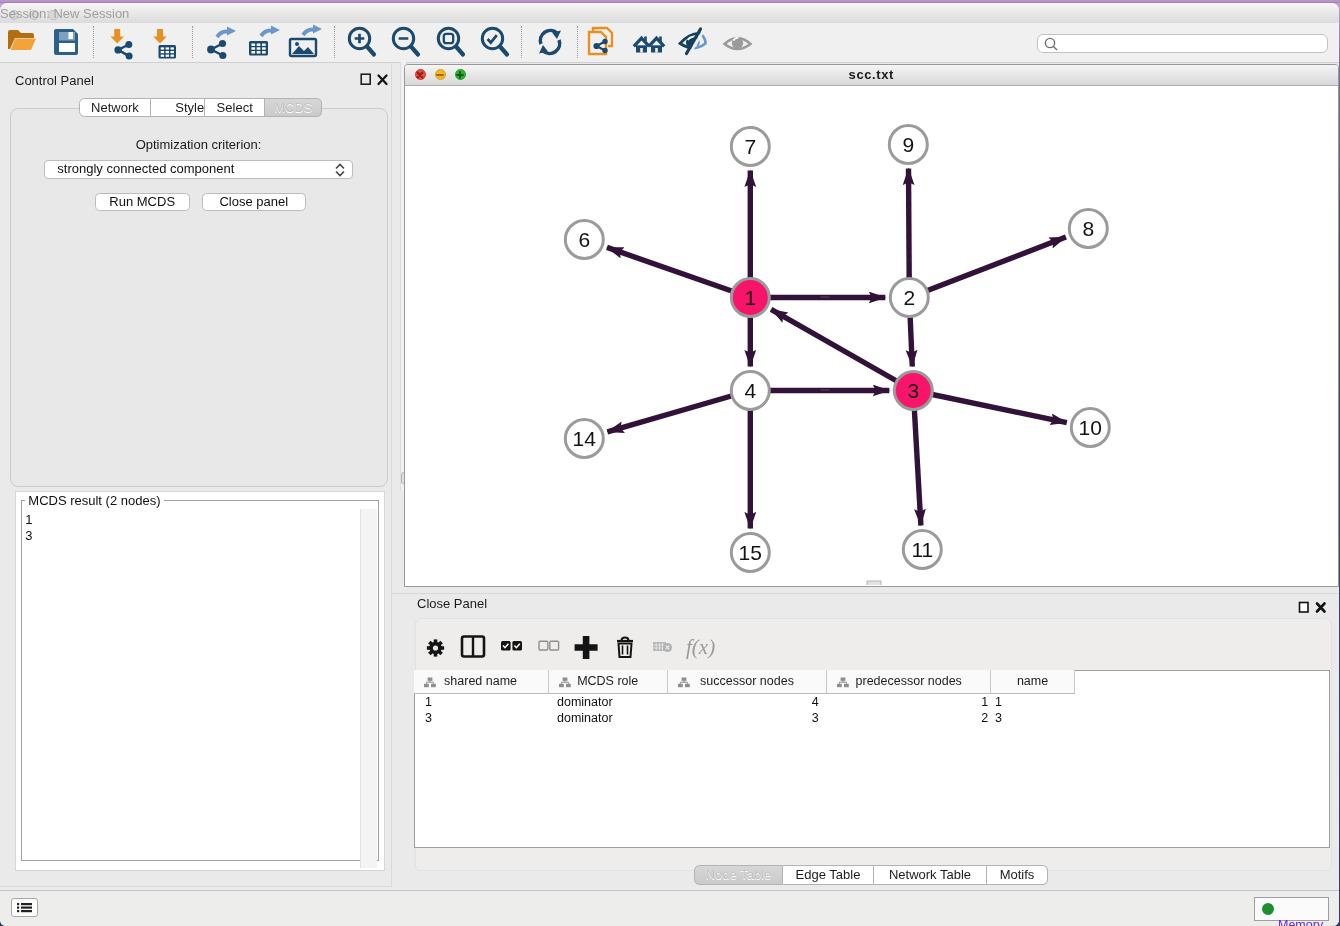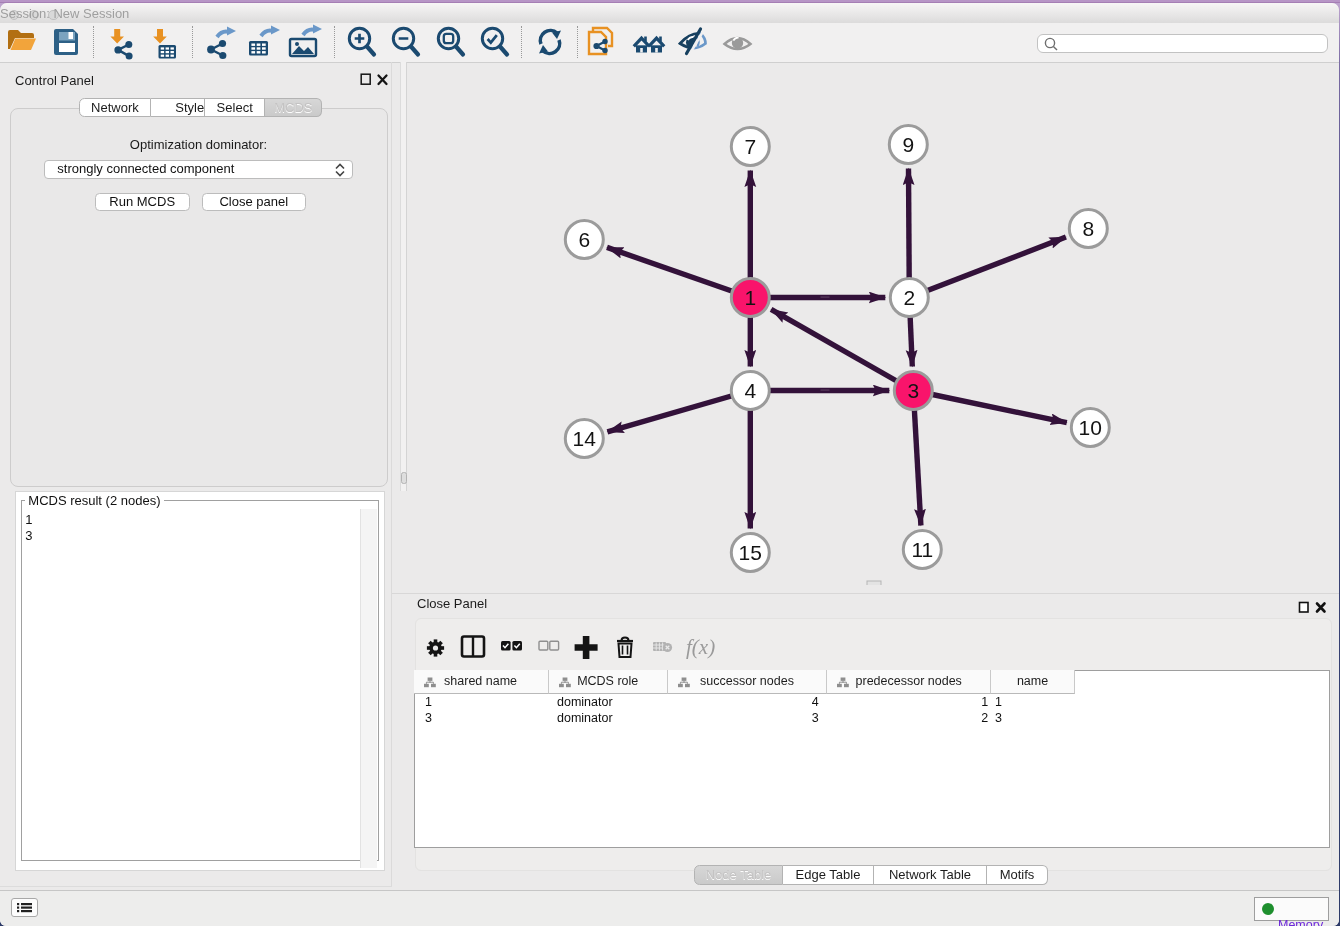--- a/index.html
+++ b/index.html
@@ -253,36 +253,49 @@
     <rect x="1.2" y="1.2" width="9" height="10" fill="none" stroke="#151515" stroke-width="1.5"></rect>
     <path d="M18.5,2.5 l8,8.5 M26.5,2.5 l-8,8.5" stroke="#151515" stroke-width="2.3" stroke-linecap="round"></path>
   </svg>
   <div class="tabrow" style="left:78.7px;top:97.5px;">
     <div class="tab first" style="width:72.5px;">Network</div>
     <div class="tab" style="width:54px;text-align:right;">Style</div>
     <div class="tab" style="width:60px;">Select</div>
     <div class="tab last dis" style="width:57.3px;">MCDS</div>
   </div>
   <div id="cpanel"></div>
-  <div class="abs" style="left:44px;top:137px;width:309px;text-align:center;font-size:13px;color:#1a1a1a;">Optimization dominator:</div>
+  <div class="abs" style="left:44px;top:137px;width:309px;text-align:center;font-size:13px;color:#1a1a1a;">Optimization criterion:</div>
   <div id="combo">strongly connected component<svg width="12" height="14" style="position:absolute;right:6px;top:2px;">
         <path d="M2,5.5 L6,1.5 L10,5.5 M2,8.5 L6,12.5 L10,8.5" fill="none" stroke="#444" stroke-width="1.6"></path>
       </svg></div>
   <div class="btn" style="left:94.8px;top:192.5px;width:94.8px;">Run MCDS</div>
   <div class="btn" style="left:201.8px;top:192.5px;width:104px;">Close panel</div>
   <div id="mcdsbox">
     <fieldset id="mcdsfs">
         <legend>MCDS result (2 nodes)</legend>
       <div style="position:absolute;left:3px;top:4px;font-size:13px;line-height:16px;color:#111;">1<br>3</div>
       <div style="position:absolute;right:1px;top:1px;width:16px;height:359px;background:#f4f4f4;border-left:1px solid #e2e2e2;"></div>
     </fieldset>
   </div>
   <div class="abs" style="left:400.2px;top:62px;width:7.2px;height:428.5px;background:#f2f1f1;border-left:1px solid #dcdcdc;border-right:1px solid #d4d4d4;box-sizing:border-box;"></div>
   <div class="abs" style="left:400.8px;top:471.5px;width:6px;height:12px;background:#dedede;border:1px solid #b3b3b3;border-radius:2.5px;box-sizing:border-box;"></div>
 
+  <div id="netframe">
+    <div id="nettitle">
+      <div class="light" style="left:9.8px;background:#ee493f;border:1px solid #d63a31;"></div>
+      <div class="light" style="left:29.8px;background:#f5b525;border:1px solid #e0a016;"></div>
+      <div class="light" style="left:49.8px;background:#2cb334;border:1px solid #24a02c;"></div>
+      <svg style="position:absolute;left:0;top:0;" width="70" height="20">
+      <path d="M12.5,7.5 l5,5 M17.5,7.5 l-5,5" stroke="#8c2018" stroke-width="1.8" stroke-linecap="round"></path>
+      <path d="M32,10 h6" stroke="#9a6c0e" stroke-width="1.8" stroke-linecap="round"></path>
+      <path d="M52,10 h6 M55,7 v6" stroke="#115c16" stroke-width="1.8" stroke-linecap="round"></path>
+    </svg>
+      <div id="nettitletext">scc.txt</div>
+    </div>
+  </div>
   <svg class="abs" style="left:404.7px;top:84.5px;" width="932" height="500" viewBox="0 0 932 500">
     <defs>
       <marker id="ah" markerUnits="userSpaceOnUse" markerWidth="20" markerHeight="13" refX="16.5" refY="5.9" orient="auto">
         <path d="M0,0 L17.3,5.9 L0,11.8 L2.8,5.9 Z" fill="#33123a"></path>
       </marker>
     </defs>
     <g stroke="#33123a" stroke-width="5.4" marker-end="url(#ah)">
       <line x1="345.3" y1="212.5" x2="345.3" y2="85.5"></line>
       <line x1="345.3" y1="212.5" x2="202.0" y2="162.4"></line>
       <line x1="345.3" y1="212.5" x2="480.3" y2="212.5"></line>

